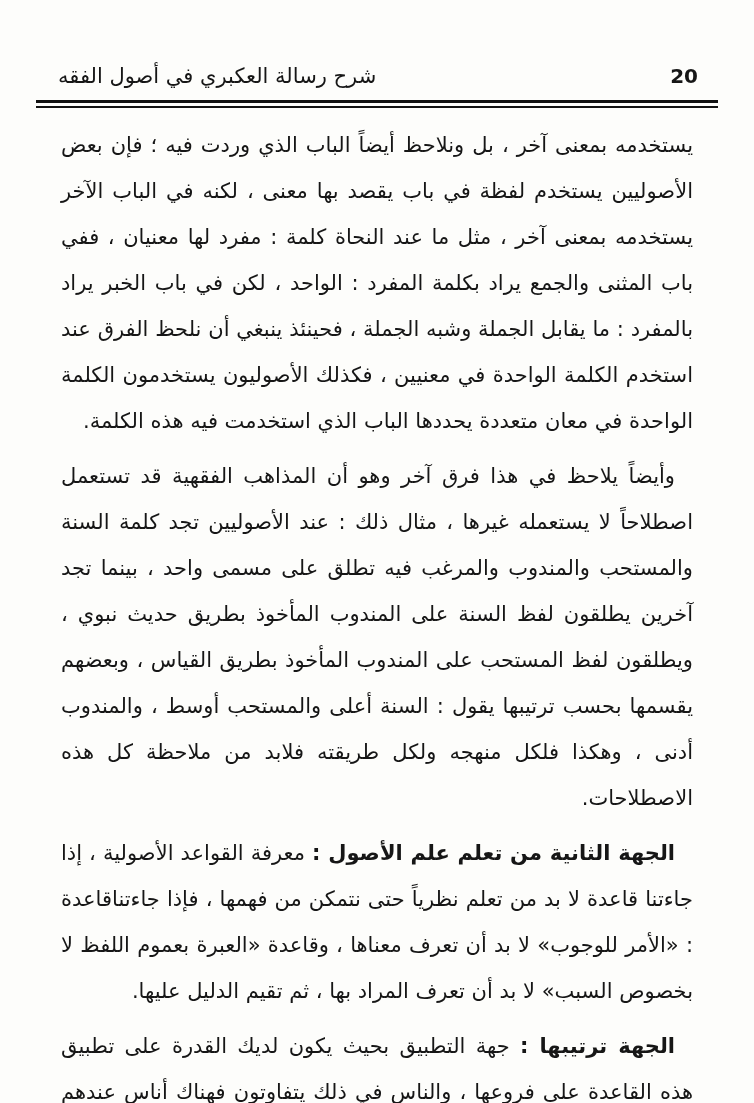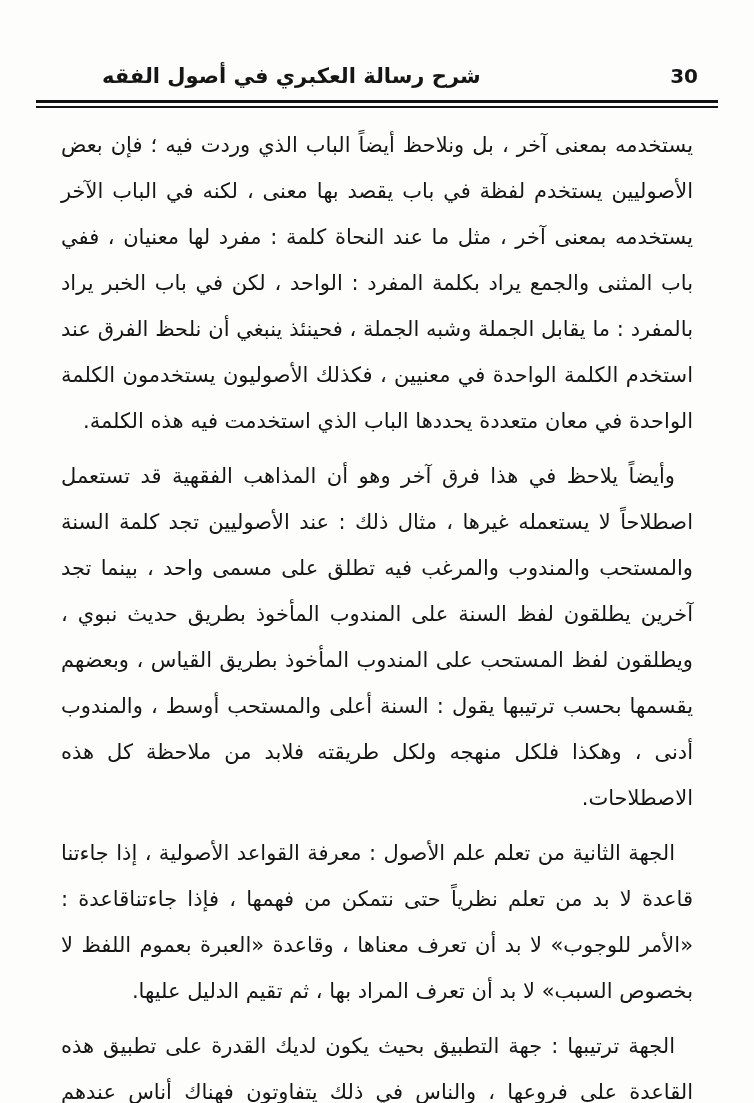--- a/index.html
+++ b/index.html
@@ -22,25 +22,24 @@
   .page-header {
     display: flex;
     direction: ltr;              
     justify-content: space-between;
     align-items: flex-end;
     padding: 58px 56px 6px 58px;
     height: 30px;
   }
   .running-title {
     direction: rtl;
-    font-weight: bold;
+    font-weight: normal;
     font-size: 21px;
     letter-spacing: 0;
     white-space: nowrap;
-    margin-left: 44px;
   }
   .page-number {
     direction: rtl;
     font-weight: bold;
     font-size: 20px;
     white-space: nowrap;
   }
   .header-rule {
     margin: 6px 36px 0 36px;
     height: 3px;
@@ -57,31 +56,31 @@
     text-justify: inter-word;
   }
   .body-text p {
     margin: 9px;
     padding: 0;
   }
   .body-text p.indent {
     text-indent: 18px;           
   }
   .body-text strong {
-    font-weight: normal;
+    font-weight: bold;
   }
 </style>
 </head>
 <body>
 
 <div class="page">
 
   <div class="page-header">
     <span class="running-title">شرح رسالة العكبري في أصول الفقه</span>
-    <span class="page-number">30</span>
+    <span class="page-number">20</span>
   </div>
 
   <div class="header-rule"></div>
 
   <main class="body-text">
 
     <p><span>يستخدمه بمعنى آخر ، بل ونلاحظ أيضاً الباب الذي وردت فيه ؛ فإن بعض الأصوليين يستخدم لفظة في باب يقصد بها معنى ، لكنه في الباب الآخر يستخدمه بمعنى آخر ، مثل ما عند النحاة كلمة : مفرد لها معنيان ، ففي باب المثنى والجمع يراد بكلمة المفرد : الواحد ، لكن في باب الخبر يراد بالمفرد : ما يقابل الجملة وشبه الجملة ، فحينئذ ينبغي أن نلحظ الفرق عند استخدم الكلمة الواحدة في معنيين ، فكذلك الأصوليون يستخدمون الكلمة الواحدة في معان متعددة يحددها الباب الذي استخدمت فيه هذه الكلمة.</span></p>
 
     <p class="indent"><span>وأيضاً يلاحظ في هذا فرق آخر وهو أن المذاهب الفقهية قد تستعمل اصطلاحاً لا يستعمله غيرها ، مثال ذلك : عند الأصوليين تجد كلمة السنة والمستحب والمندوب والمرغب فيه تطلق على مسمى واحد ، بينما تجد آخرين يطلقون لفظ السنة على المندوب المأخوذ بطريق حديث نبوي ، ويطلقون لفظ المستحب على المندوب المأخوذ بطريق القياس ، وبعضهم يقسمها بحسب ترتيبها يقول : السنة أعلى والمستحب أوسط ، والمندوب أدنى ، وهكذا فلكل منهجه ولكل طريقته فلابد من ملاحظة كل هذه الاصطلاحات.</span></p>
 

